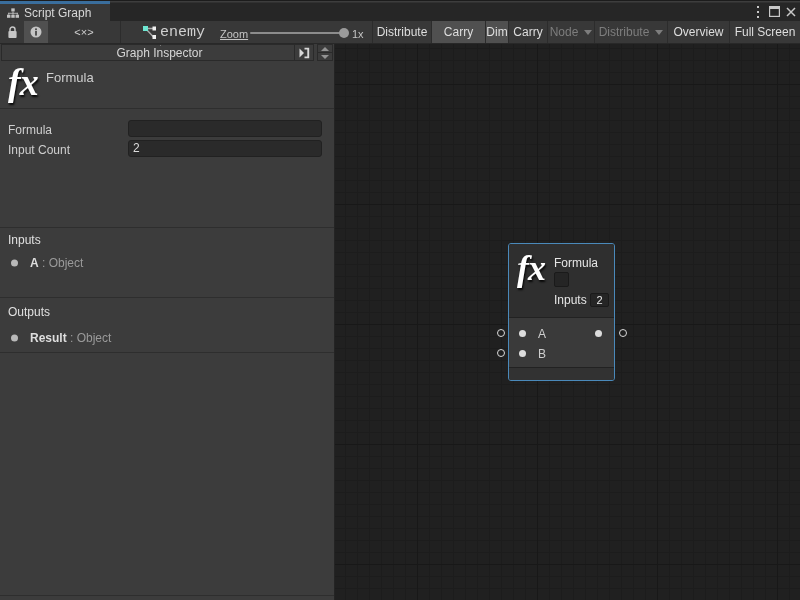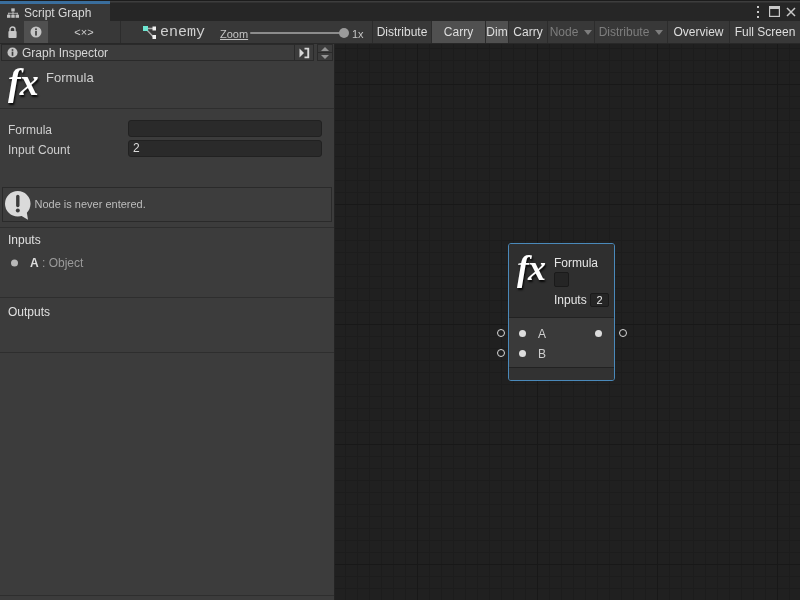--- a/index.html
+++ b/index.html
@@ -31,21 +31,21 @@
   .tb-cell { display:flex; align-items:center; justify-content:center; color:#dedede; border-left:1px solid #2c2c2c; }
   .tb-cell.pressed { background:#505050; }
   .tb-cell.disabled { color:#7d7d7d; }
   .dd-arrow { display:inline-block; width:0; height:0; border-left:4px solid transparent;
               border-right:4px solid transparent; border-top:5px solid #7d7d7d; margin-left:6px; }
 
   
   .inspector { position:absolute; left:0; top:44px; width:335px; height:556px; background:#3c3c3c;
                border-right:1px solid #242424; }
   .insp-header { position:absolute; left:1px; top:0; width:313px; height:17px;
-                 border:1px solid #2a2a2a; background:#3c3c3c; display:flex; align-items:center; }
+                 border:1px solid #2a2a2a; background:#3c3c3c; display:flex; align-items:center;flex-direction:column; }
   .insp-header-label { margin-left:4px; color:#d6d6d6; }
   .insp-max { position:absolute; right:0; top:0; width:19px; height:15px; border-left:1px solid #2a2a2a;
               display:flex; align-items:center; justify-content:center; }
   .spinner { position:absolute; left:317px; top:0; width:16px; height:17px; border:1px solid #2a2a2a;
              background:#3c3c3c; display:flex; flex-direction:column; }
   .spin-up, .spin-down { flex:1; display:flex; align-items:center; justify-content:center; }
   .spin-up { border-bottom:1px solid #2a2a2a; }
   .tri-up { width:0; height:0; border-left:4.5px solid transparent; border-right:4.5px solid transparent; border-bottom:4.5px solid #939393; }
   .tri-down { width:0; height:0; border-left:4.5px solid transparent; border-right:4.5px solid transparent; border-top:4.5px solid #939393; }
 
@@ -244,40 +244,35 @@
       <div class="field-row" style="margin-top:9px;">
         <span class="field-label">Formula</span>
         <div class="field-input"><span></span></div>
       </div>
       <div class="field-row">
         <span class="field-label">Input Count</span>
         <div class="field-input"><span>2</span></div>
       </div>
     </div>
 
-    <div class="warnbox">
-      <svg width="26" height="30" viewBox="0 0 26 30" style="margin-left:1.5px; margin-top:3px;">
-        <circle cx="12.75" cy="12.75" r="12.75" fill="#dadada"></circle>
-        <path d="M14 23.5 L23 28.8 L21.5 19.5 Z" fill="#dadada"></path>
-        <rect x="11.1" y="3.8" width="3.4" height="12.4" rx="1.7" fill="#3c3c3c"></rect>
-        <circle cx="12.8" cy="19.6" r="2" fill="#3c3c3c"></circle>
-      </svg>
-      <span class="warn-text">Node is never entered.</span>
-    </div>
 
     <div class="insp-divider" style="top:183px;"></div>
 
     <div class="section-title" style="top:189px;">Inputs</div>
     <div class="port-row" style="top:212px;padding-left:34px;">
       <div class="port-dot"></div>
       <span class="port-name"><span>A</span><span class="port-type"> : Object</span></span>
     </div>
 
     <div class="insp-divider" style="top:253px;"></div>
     <div class="section-title" style="top:261px;">Outputs</div>
+    <div class="port-row" style="top:287px;">
+      <div class="port-dot"></div>
+      <span class="port-name"><span>Result</span><span class="port-type"> : Object</span></span>
+    </div>
     <div class="insp-divider" style="top:308px;"></div>
     <div class="insp-divider" style="top:551px;"></div>
   </div>
 
   <div class="graph"></div>
 
   <div class="node">
     <div class="node-header">
       <div class="fx-glyph node-fx">fx</div>
       <div class="node-title">Formula</div>

